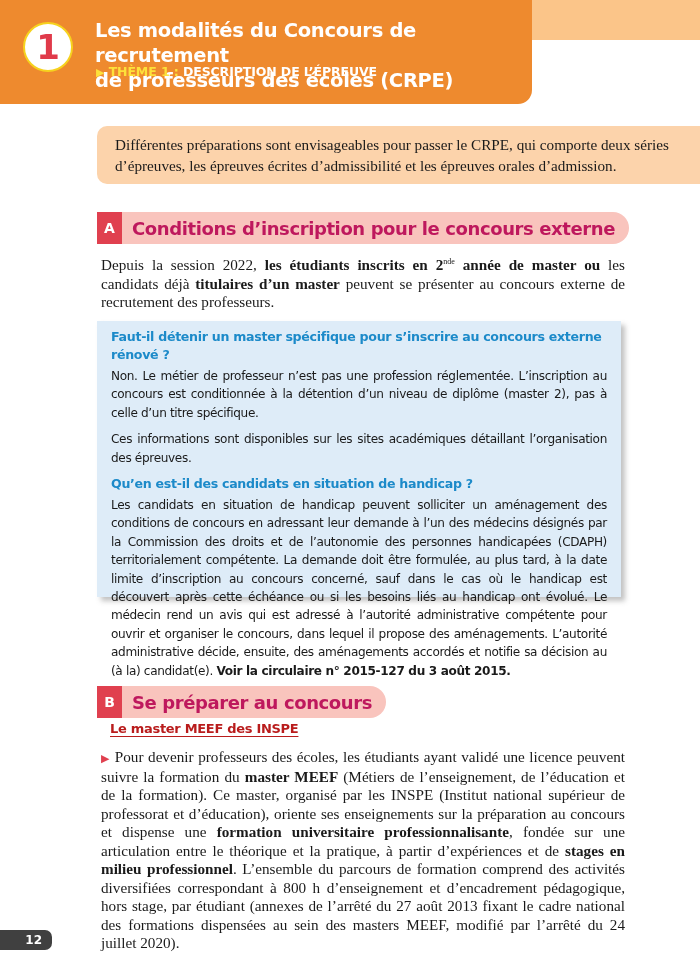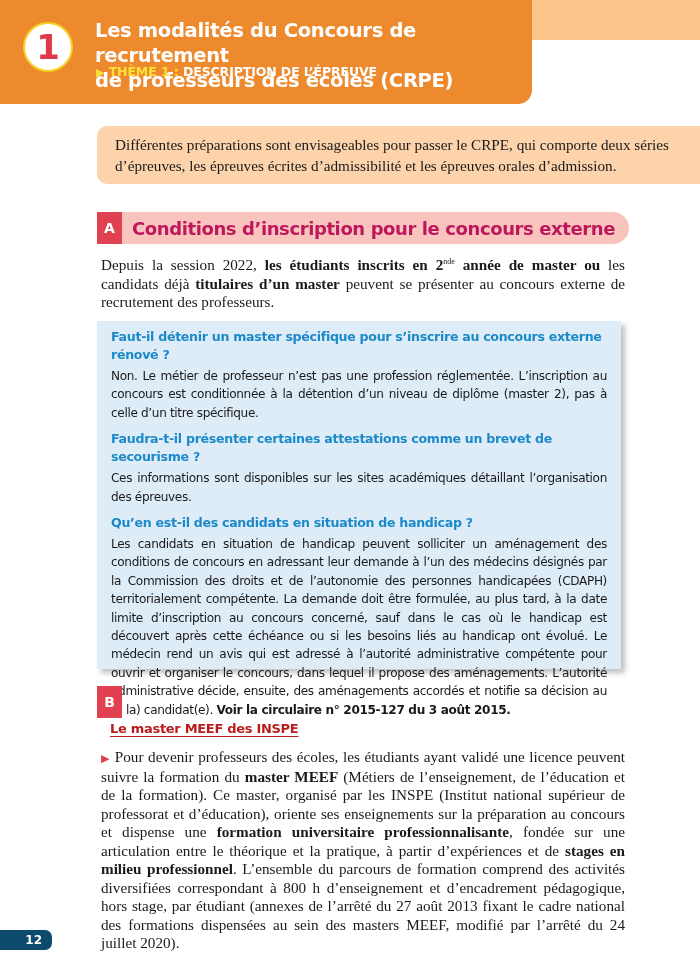--- a/index.html
+++ b/index.html
@@ -59,21 +59,21 @@
 
     .para {
       position: absolute; left: 101px; width: 524px;
       font-family: "Liberation Serif", serif; font-size: 15.2px; line-height: 18.5px;
       text-align: justify; color: #1a1a1a;
     }
     .para b { font-weight: bold; }
     sup { font-size: 8px; vertical-align: 6px; line-height: 0; }
 
     .faq-box {
-      position: absolute; left: 97px; top: 321px; width: 524px; height: 348px;
+      position: absolute; left: 97px; top: 321px; width: 524px; height: 276px;
       background: #deecf8; box-shadow: 4px 4px 5px rgba(120,120,120,0.45);
       box-sizing: border-box; padding: 7px 14px 0 14px;
     }
     .faq-q {
       font-family: "DejaVu Sans", sans-serif; font-weight: bold; font-size: 12.6px; line-height: 18px;
       color: #1c8ac9; letter-spacing: -0.3px; margin-bottom: 3px;
     }
     .faq-a {
       font-family: "DejaVu Sans", sans-serif; font-size: 12.1px; line-height: 18.4px; color: #1a1a1a;
       text-align: justify; letter-spacing: -0.35px; margin-bottom: 8px;
@@ -82,21 +82,21 @@
 
     .sub-link {
       position: absolute; left: 110px; top: 721px;
       font-family: "DejaVu Sans", sans-serif; font-weight: bold; font-size: 13px; color: #b91c1c;
       text-decoration: underline; text-decoration-thickness: 1px; text-underline-offset: 3px; letter-spacing: -0.3px;
     }
     .bullet-arrow { color: #e0404f; font-size: 11px; }
 
     .page-tab {
       position: absolute; left: 0; top: 930px; width: 52px; height: 20px;
-      background: #0c4a6e; border-radius: 0 7px 7px 0;
+      background: #404040; border-radius: 0 7px 7px 0;
       display: flex; align-items: center; justify-content: flex-end; padding-right: 10px; box-sizing: border-box;
       font-family: "DejaVu Sans", sans-serif; font-weight: bold; font-size: 12px; color: #ffffff;
     }
   </style>
 </head>
 <body>
 
 <div class="top-strip"></div>
 
 <div class="header">
@@ -119,28 +119,28 @@
   <div class="section-title">Conditions d’inscription pour le concours externe</div>
 </div>
 
 <div class="para" style="top:256px;">
   <span>Depuis la session 2022, </span><b>les étudiants inscrits en 2</b><sup>nde</sup><b> année de master ou</b><span> les candidats déjà </span><b>titulaires d’un master</b><span> peuvent se présenter au concours externe de recrutement des professeurs.</span>
 </div>
 
 <div class="faq-box">
   <div class="faq-q">Faut-il détenir un master spécifique pour s’inscrire au concours externe rénové ?</div>
   <div class="faq-a">Non. Le métier de professeur n’est pas une profession réglementée. L’inscription au concours est conditionnée à la détention d’un niveau de diplôme (master 2), pas à celle d’un titre spécifique.</div>
-  <div class="faq-q">Faudra-t-il présenter certaines attestations comme un brevet de secourisme ?</div>
   <div class="faq-a">Ces informations sont disponibles sur les sites académiques détaillant l’organisation des épreuves.</div>
   <div class="faq-q">Qu’en est-il des candidats en situation de handicap ?</div>
   <div class="faq-a"><span>Les candidats en situation de handicap peuvent solliciter un aménagement des conditions de concours en adressant leur demande à l’un des médecins désignés par la Commission des droits et de l’autonomie des personnes handicapées (CDAPH) territorialement compé­tente. La demande doit être formulée, au plus tard, à la date limite d’inscription au concours concerné, sauf dans le cas où le handicap est découvert après cette échéance ou si les besoins liés au handicap ont évolué. Le médecin rend un avis qui est adressé à l’autorité administrative compétente pour ouvrir et organiser le concours, dans lequel il propose des aménagements. L’autorité administrative décide, ensuite, des aménagements accordés et notifie sa décision au (à la) candidat(e). </span><b>Voir la circulaire n° 2015-127 du 3 août 2015.</b></div>
 </div>
 
 <div class="section-heading" style="top:686px;">
   <div class="section-letter">B</div>
+  <div class="section-title">Se préparer au concours</div>
 </div>
 
 <div class="sub-link">Le master MEEF des INSPE</div>
 
 <div class="para" style="top:748px;">
   <span class="bullet-arrow">▶</span><span> Pour devenir professeurs des écoles, les étudiants ayant validé une licence peuvent suivre la formation du </span><b>master MEEF</b><span> (Métiers de l’enseignement, de l’éducation et de la forma­tion). Ce master, organisé par les INSPE (Institut national supérieur de professorat et d’édu­cation), oriente ses enseignements sur la préparation au concours et dispense une </span><b>formation universitaire professionnalisante</b><span>, fondée sur une articulation entre le théorique et la pra­tique, à partir d’expériences et de </span><b>stages en milieu professionnel</b><span>. L’ensemble du parcours de formation comprend des activités diversifiées correspondant à 800 h d’enseignement et d’encadrement pédagogique, hors stage, par étudiant (annexes de l’arrêté du 27 août 2013 fixant le cadre national des formations dispensées au sein des masters MEEF, modifié par l’arrêté du 24 juillet 2020).</span>
 </div>
 
 <div class="page-tab">12</div>
 

